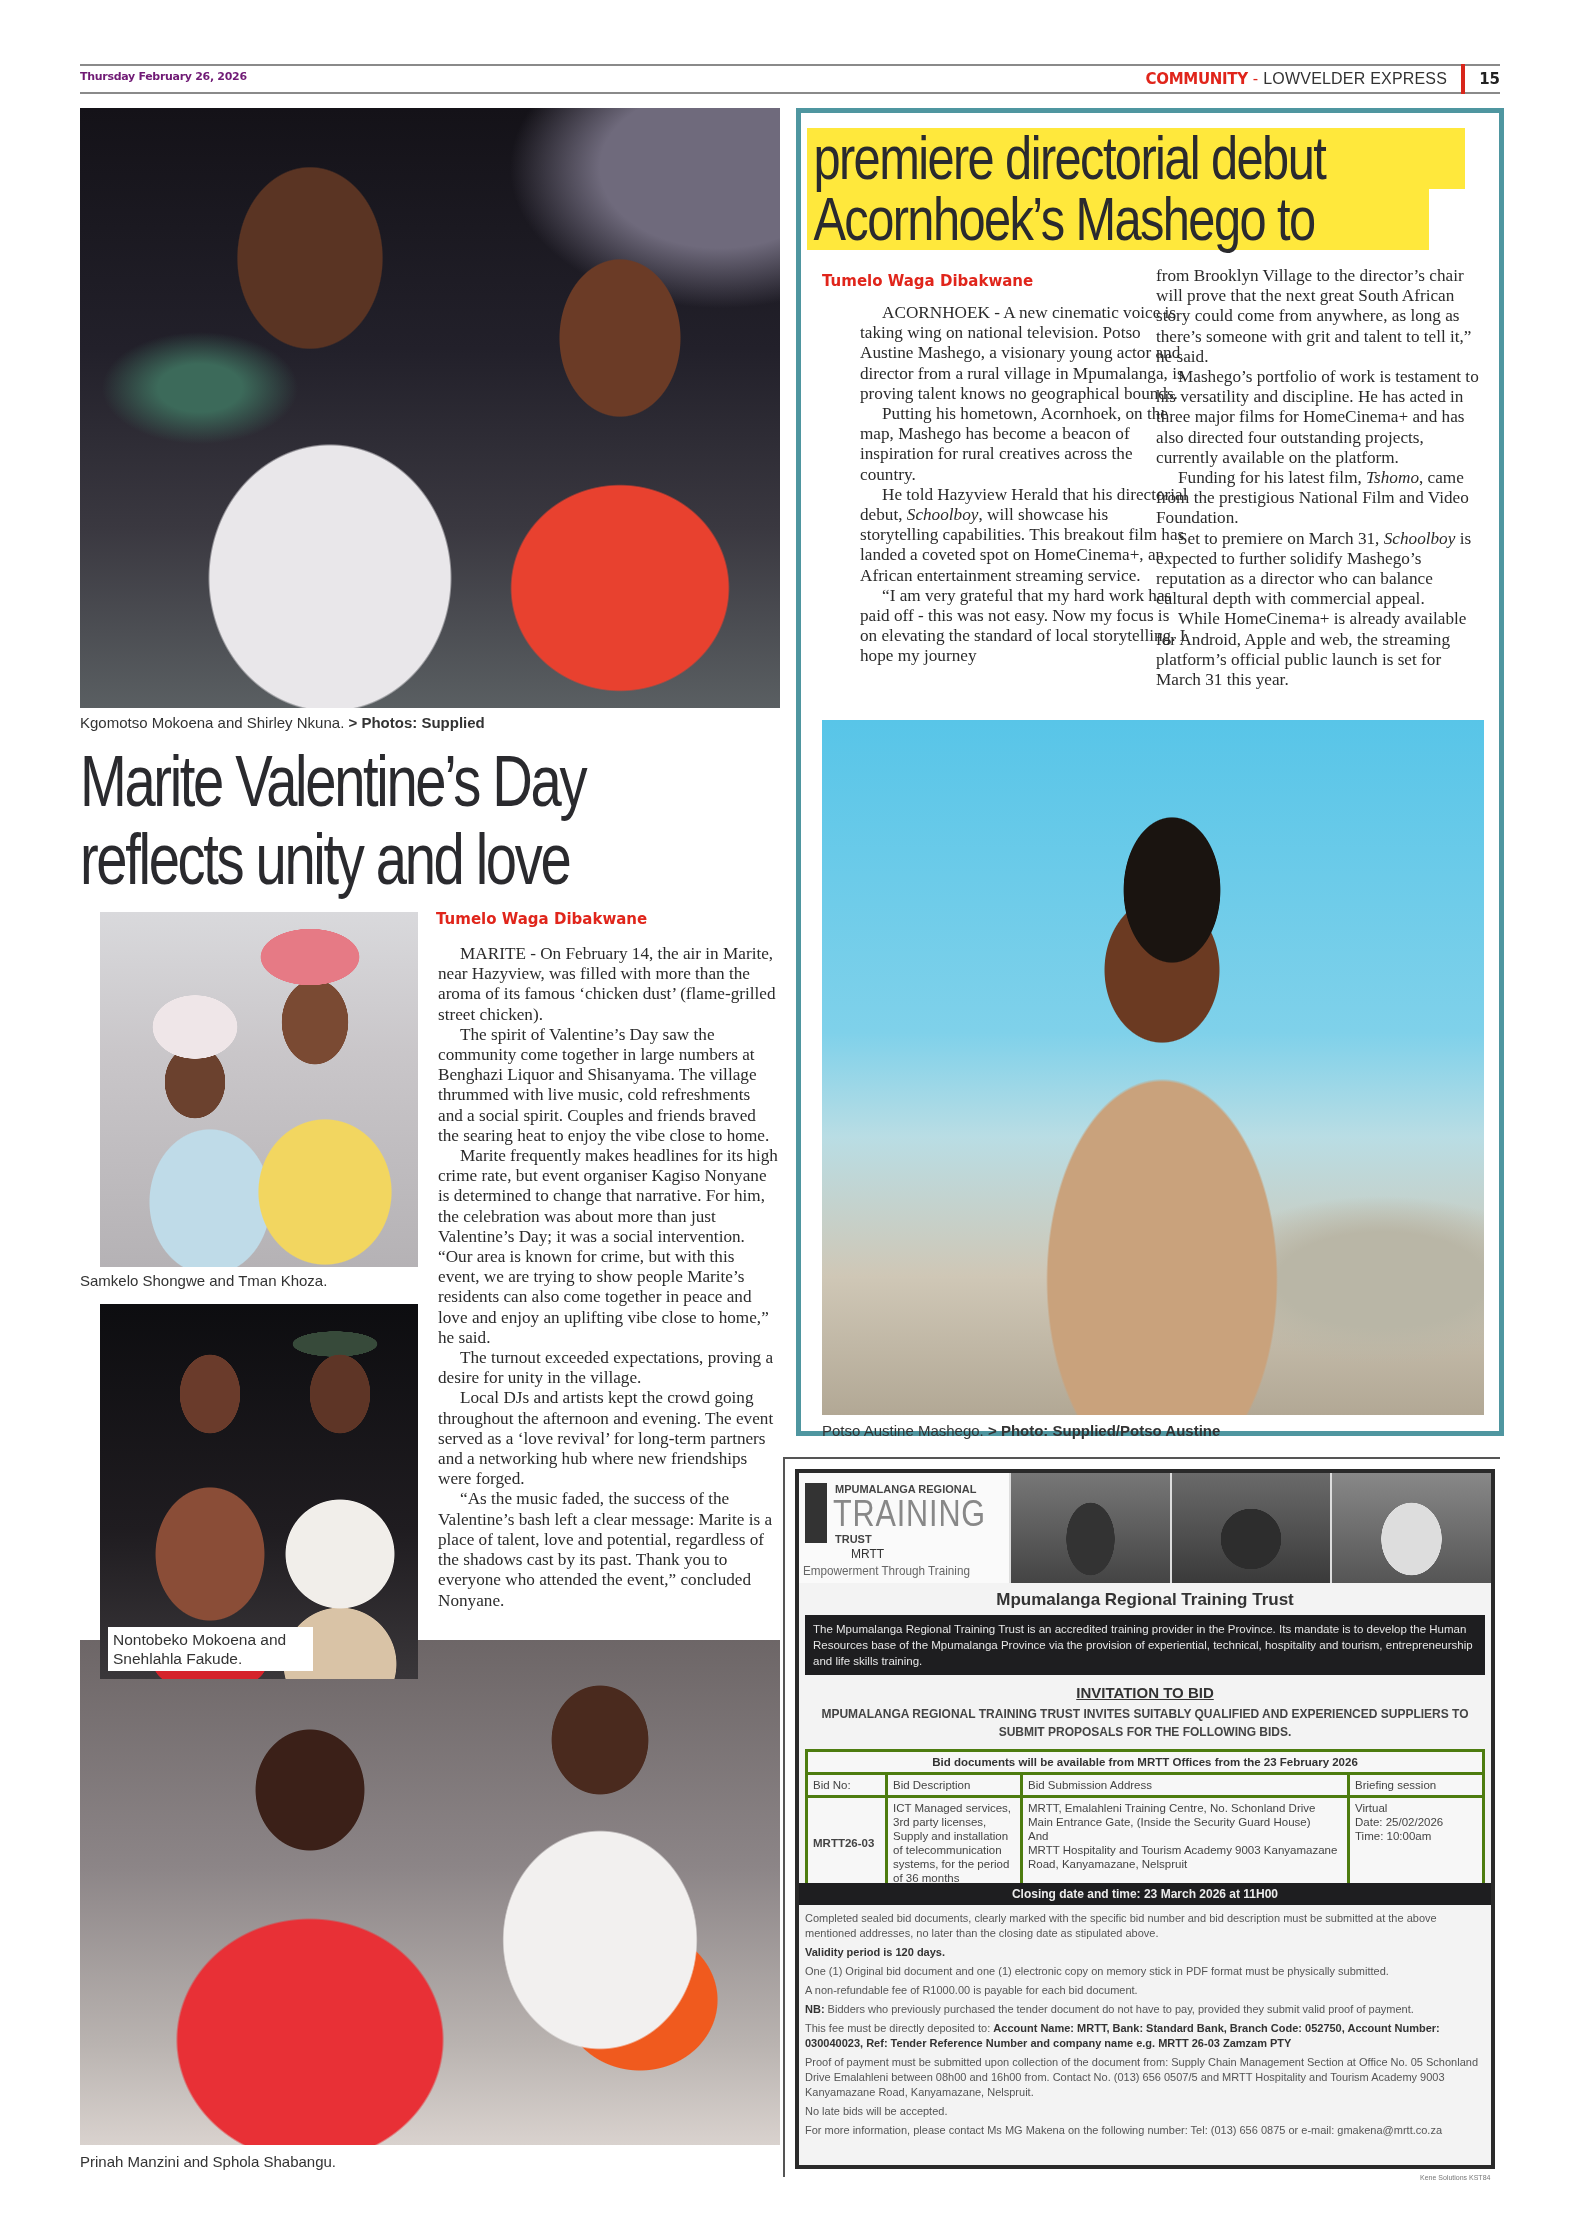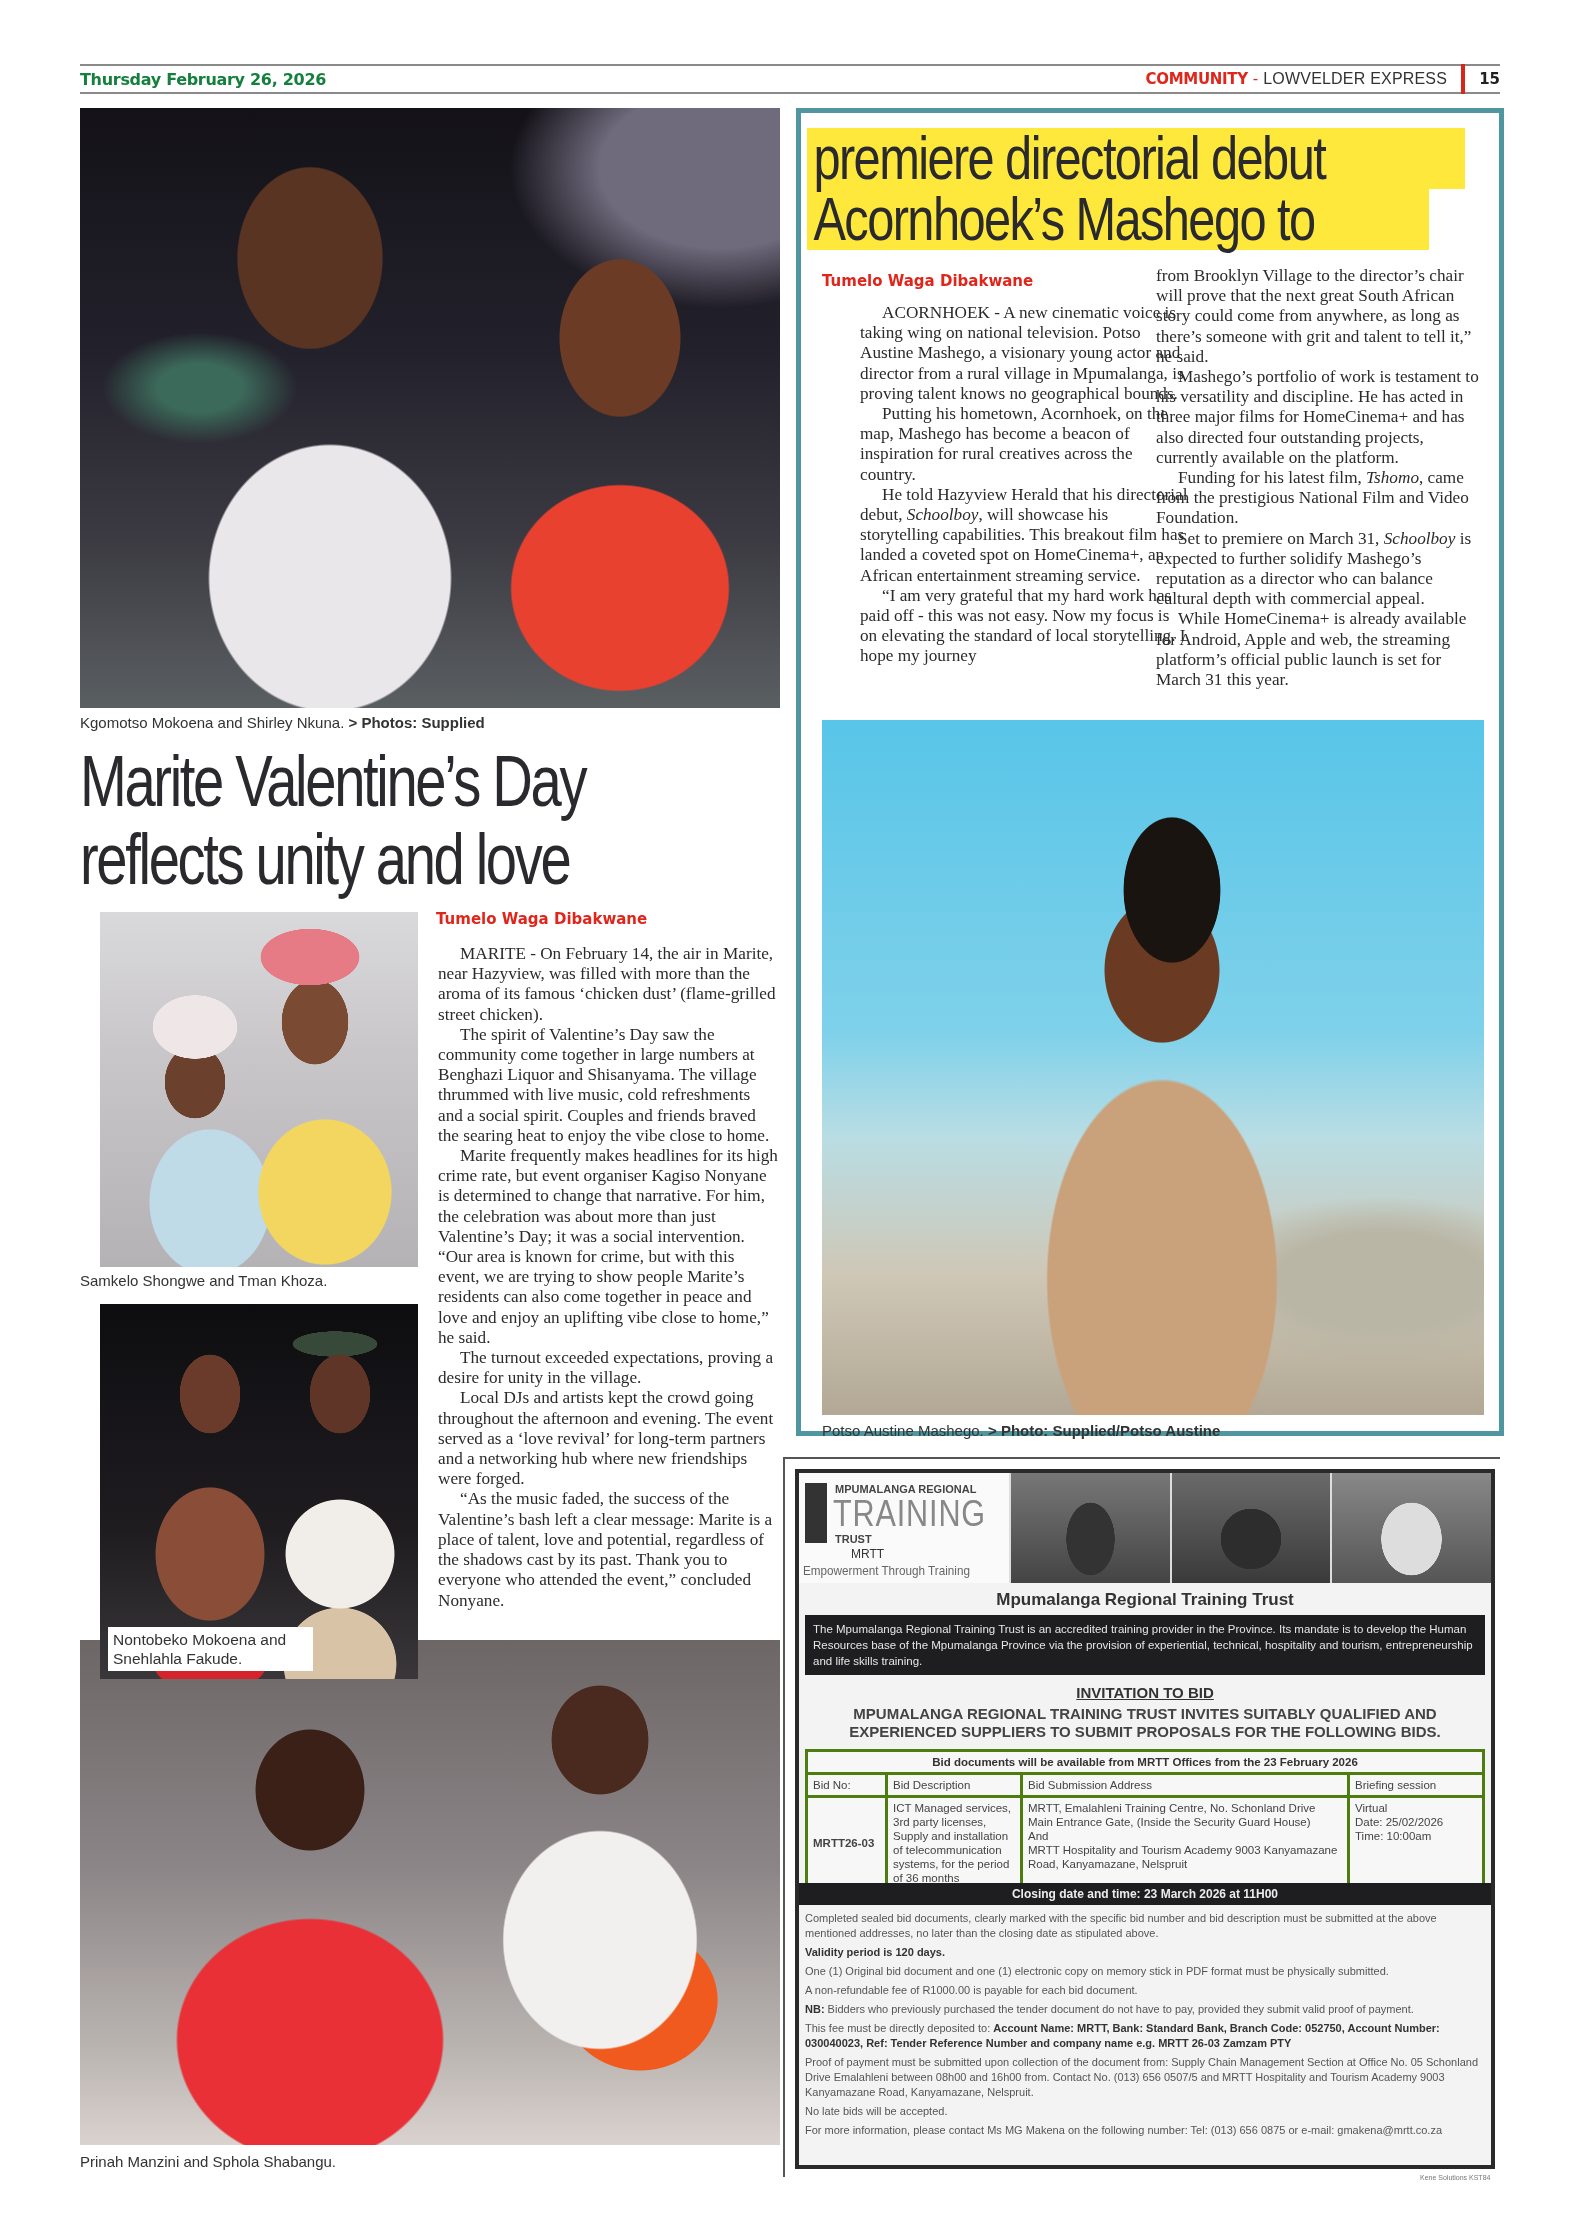--- a/index.html
+++ b/index.html
@@ -3,21 +3,21 @@
 <meta charset="utf-8">
 <style>
   * { box-sizing: border-box; margin: 0; padding: 0; }
   html, body { width: 1572px; height: 2224px; background: #ffffff; overflow: hidden; }
   body { position: relative; font-family: "Liberation Serif", serif; color: #222; }
 
   
   .masthead { position: absolute; left: 80px; top: 64px; width: 1420px; height: 30px;
     border-top: 2px solid #8a8a8a; border-bottom: 2px solid #8a8a8a; }
   .mh-date { position: absolute; left: 0; top: 4px; font-family: "DejaVu Sans", sans-serif;
-    font-weight: bold; font-size: 16px; color: #15803d; letter-spacing: -0.3px; }
+    font-weight: bold; font-size: 11px; color: #701a75; letter-spacing: -0.3px; }
   .mh-right { position: absolute; right: 0; top: 0; height: 26px; display: flex; align-items: center; }
   .mh-section { font-family: "DejaVu Sans", sans-serif; font-weight: bold; font-size: 15px; color: #e0251b; letter-spacing: -0.3px; }
   .mh-sep { font-family: "DejaVu Sans", sans-serif; font-size: 15px; color: #e0251b; margin: 0 5px; }
   .mh-paper { font-family: "Liberation Sans", sans-serif; font-size: 16px; color: #333; letter-spacing: 0.2px; }
   .mh-bar { width: 4px; height: 30px; background: #d8261b; margin: 0 14px 0 14px; }
   .mh-page { font-family: "DejaVu Sans", sans-serif; font-weight: bold; font-size: 15px; color: #222; }
 
   
   .photo { position: absolute; overflow: hidden; }
   .ph-1 { left: 80px; top: 108px; width: 700px; height: 600px;
@@ -105,21 +105,21 @@
   .ad-logo-trust { position: absolute; left: 36px; top: 60px; font-size: 11px; font-weight: bold; color: #444; }
   .ad-logo-mrtt { position: absolute; left: 4px; top: 74px; font-size: 12px; font-weight: normal; color: #333; padding-left: 48px; }
   .ad-logo-tag { position: absolute; left: 4px; top: 90px; font-size: 13px; color: #666; white-space: nowrap; transform: scaleX(0.9); transform-origin: left top; }
   .ad-img { flex: 1; height: 110px; border-left: 2px solid #ddd; }
   .ad-img-1 { background: radial-gradient(ellipse 40px 60px at 50% 60%, #333 0 60%, transparent 61%), linear-gradient(180deg,#777,#444); }
   .ad-img-2 { background: radial-gradient(ellipse 50px 50px at 50% 60%, #2d2d2d 0 60%, transparent 61%), linear-gradient(180deg,#6a6a6a,#3a3a3a); }
   .ad-img-3 { background: radial-gradient(ellipse 50px 60px at 50% 60%, #ddd 0 60%, transparent 61%), linear-gradient(180deg,#888,#555); }
   .ad-title { position: absolute; left: 0; width: 692px; top: 117px; text-align: center; font-weight: bold; font-size: 17px; color: #333; }
   .ad-mandate { position: absolute; left: 6px; top: 142px; width: 680px; height: 60px; background: #1e1e20; color: #e6e6e6; font-size: 11.5px; line-height: 16px; padding: 6px 8px; }
   .ad-invite { position: absolute; left: 0; width: 692px; top: 211px; text-align: center; font-weight: bold; font-size: 15px; color: #333; text-decoration: underline; }
-  .ad-invite-sub { position: absolute; left: 20px; width: 652px; top: 232px; text-align: center; font-weight: bold; font-size: 15px; line-height: 18px; color: #444; }
+  .ad-invite-sub { position: absolute; left: 20px; width: 652px; top: 232px; text-align: center; font-weight: bold; font-size: 12px; line-height: 18px; color: #444; }
   .ad-table { position: absolute; left: 6px; top: 276px; width: 680px; border-collapse: collapse; font-size: 11.5px; background: #f7f7f7; }
   .ad-table td, .ad-table th { border: 3px solid #4d7c0f; padding: 3px 5px; vertical-align: top; text-align: left; font-weight: normal; line-height: 14px; color: #444; }
   .ad-table .avail { text-align: center; font-weight: bold; color: #333; }
   .ad-table .bidno { font-weight: bold; vertical-align: middle; }
   .ad-closing { position: absolute; left: 0; top: 410px; width: 692px; height: 22px; background: #1e1e20; color: #ececec; text-align: center; font-weight: bold; font-size: 12px; line-height: 22px; }
   .ad-terms { position: absolute; left: 6px; top: 438px; width: 680px; font-size: 11px; line-height: 15px; color: #555; }
   .ad-terms p { margin-bottom: 4px; }
   .ad-terms b { color: #333; }
   .ad-agency { position: absolute; left: 1420px; top: 2174px; font-family: "Liberation Sans", sans-serif; font-size: 7px; color: #777; }
 </style>

